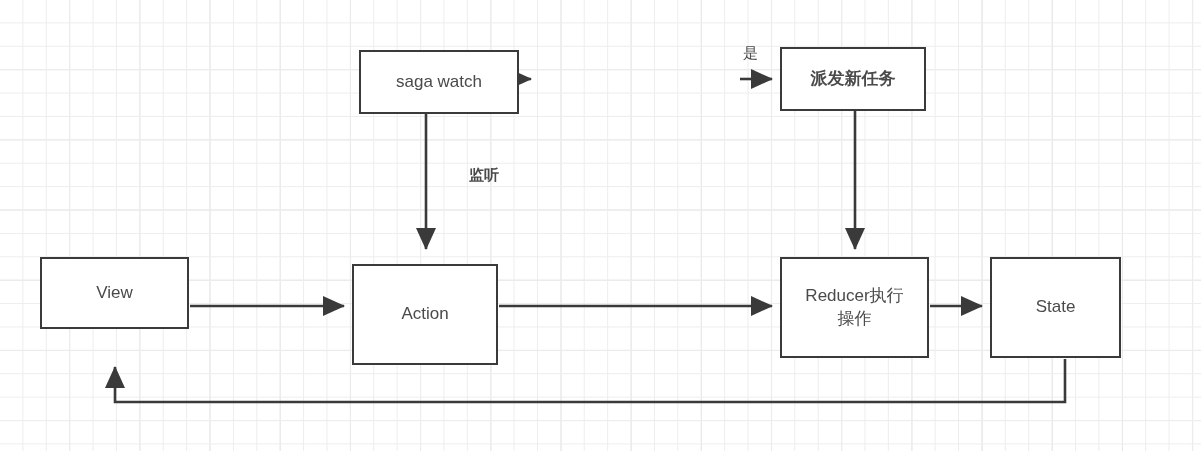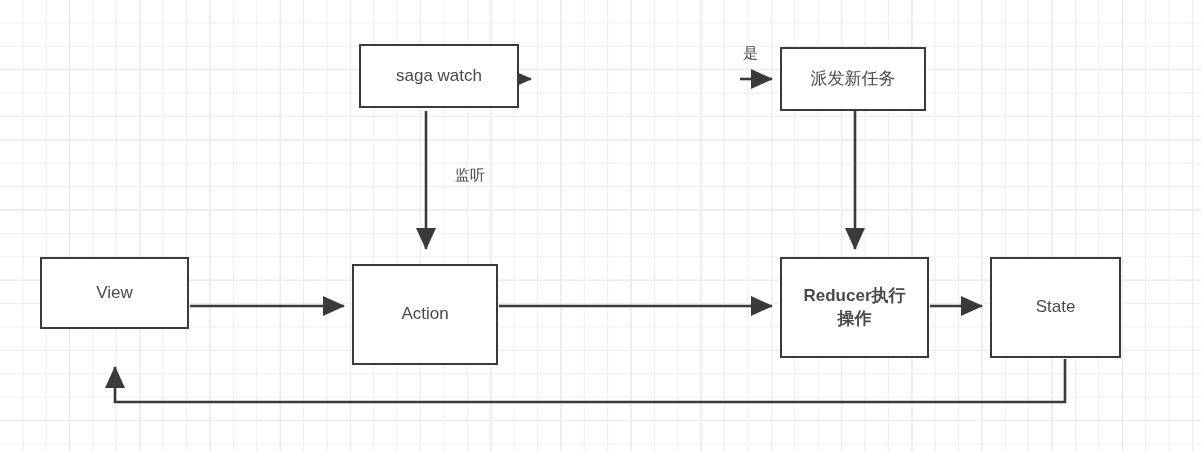--- a/index.html
+++ b/index.html
@@ -129,44 +129,44 @@
 
     <g>
       <line x1="930" y1="306" x2="982" y2="306" stroke="#3a3a3a" stroke-width="2.6" marker-end="url(#arrowhead)"></line>
     </g>
 
     <g>
       <polyline points="1065,359 1065,402 115,402 115,367" fill="none" stroke="#3a3a3a" stroke-width="2.6" marker-end="url(#arrowhead)"></polyline>
     </g>
   </svg>
 
-  <div class="node" style="left:359px; top:44px; width:160px; height:64px;">
+  <div class="node" style="left:359px; top:50px; width:160px; height:64px;">
     <span>saga watch</span>
   </div>
 
 
-  <div class="node" style="left:780px; top:47px; width:146px; height:64px;">
+  <div class="node" style="left:780px; top:47px; width:146px; height:64px;font-weight:bold;">
     <span>派发新任务</span>
   </div>
 
   <div class="node" style="left:40px; top:257px; width:149px; height:72px;">
     <span>View</span>
   </div>
 
   <div class="node" style="left:352px; top:264px; width:146px; height:101px;">
     <span>Action</span>
   </div>
 
-  <div class="node" style="left:780px; top:257px; width:149px; height:101px;font-weight:bold;">
+  <div class="node" style="left:780px; top:257px; width:149px; height:101px;">
     <span>Reducer执行
 操作</span>
   </div>
 
   <div class="node" style="left:990px; top:257px; width:131px; height:101px;">
     <span>State</span>
   </div>
 
   <div class="edge-label" style="left:743px; top:44px;">是</div>
 
-  <div class="edge-label" style="left:455px; top:166px;">监听</div>
+  <div class="edge-label" style="left:469px; top:166px;font-weight:bold;">监听</div>
 
 
 </div>
 
 </body></html>

